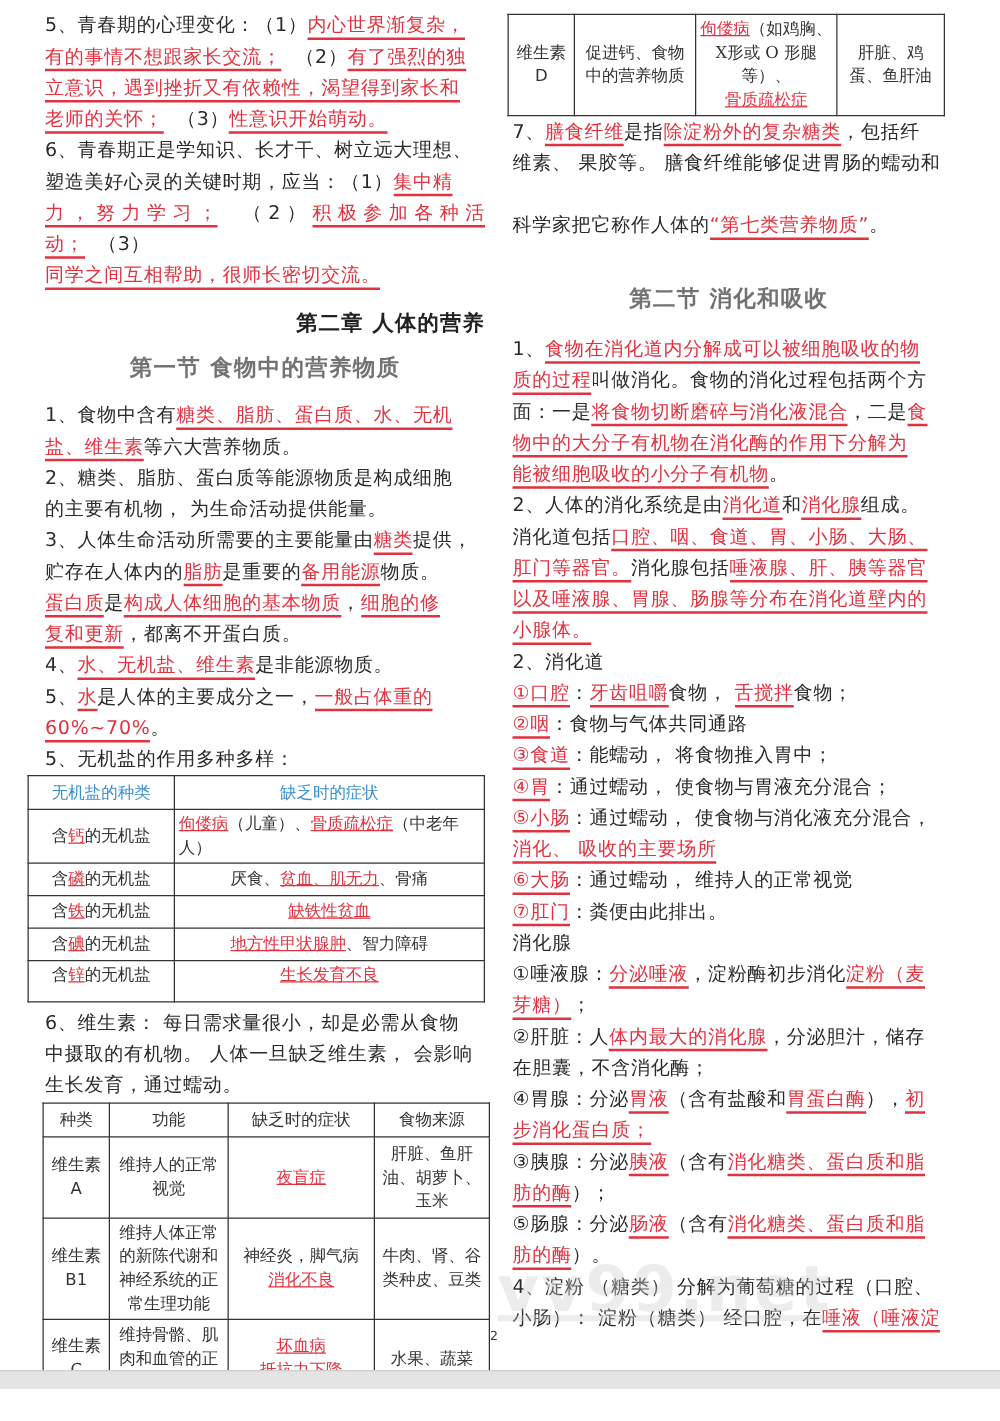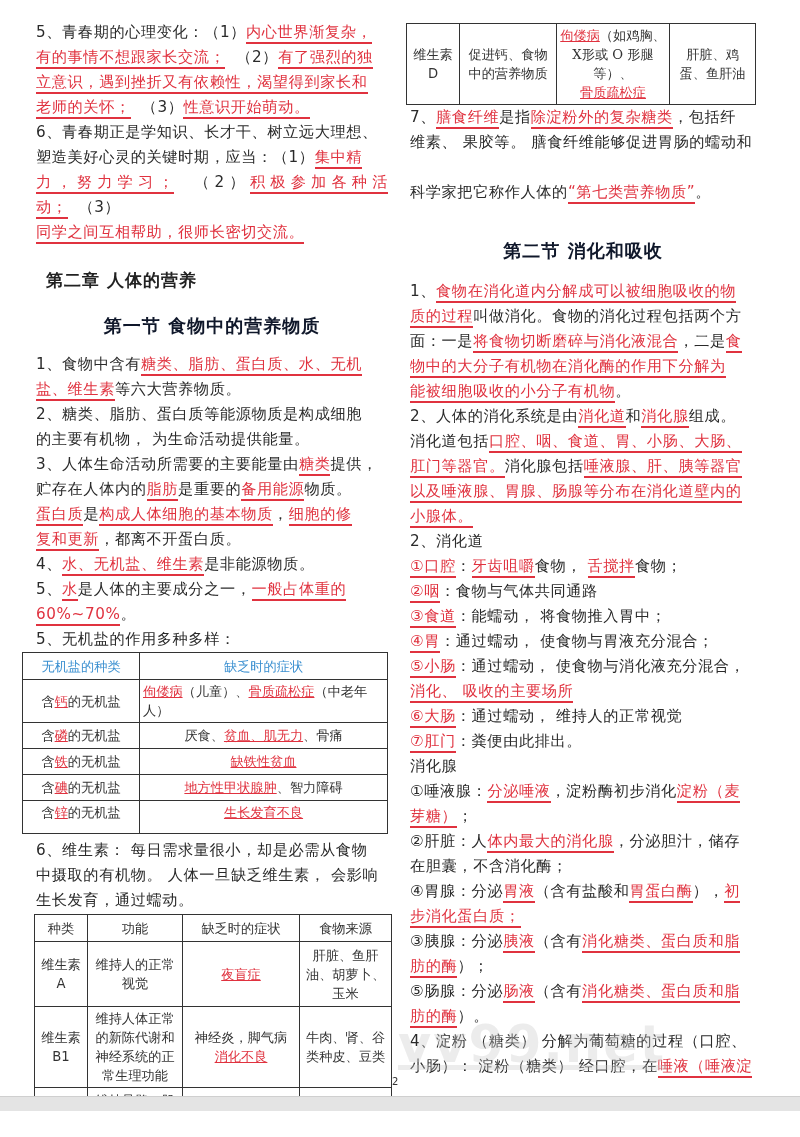--- a/index.html
+++ b/index.html
@@ -3,46 +3,46 @@
 <meta charset="utf-8">
 <style>
   html, body { margin:0; padding:0; }
   body {
     width:800px; height:1137px; overflow:hidden; position:relative;
     background:#ffffff;
     font-family:"DejaVu Sans", "Liberation Sans", sans-serif;
     color:#2a2a2a;
   }
   .page {
-    position:absolute; left:0; top:12px; width:800px; height:1096px; background:#fff;
+    position:absolute; left:0; top:0; width:800px; height:1096px; background:#fff;
     border-right:1px solid #e2e2e2;
   }
   .page-gap {
     position:absolute; left:0; top:1096px; width:800px; height:14px;
     background:#e4e4e4; border-top:1px solid #cfcfcf; border-bottom:1px solid #cfcfcf;
   }
   .page-next { position:absolute; left:0; top:1111px; width:800px; height:26px; background:#fff; }
 
   .col { position:absolute; top:0; }
   .col-left { left:36px; width:352px; }
   .col-right { left:410px; width:346px; }
 
   p.line {
     margin:0; font-size:15.2px; line-height:25px; letter-spacing:0.6px;
     text-align:justify;
   }
   .red { color:#e0323f; }
   .u { border-bottom:2px solid #e0323f; padding-bottom:1px; }
 
   h2.chapter {
-    margin:10px; text-align:left; font-size:17px; font-weight:bold; color:#222;
+    margin:0; text-align:right; font-size:17px; font-weight:bold; color:#222;
     letter-spacing:1px;
   }
   h3.section {
-    margin:0; text-align:center; font-size:18px; font-weight:bold; color:#0f172a;
+    margin:0; text-align:center; font-size:18px; font-weight:bold; color:#737373;
     letter-spacing:1px;
   }
 
   table.doc {
     border-collapse:collapse; font-size:13.2px; color:#333;
     font-family:"DejaVu Serif", "Liberation Serif", serif;
   }
   table.doc td, table.doc th {
     border:1.5px solid #333; text-align:center; padding:2px 3px; font-weight:normal;
     line-height:19px;

